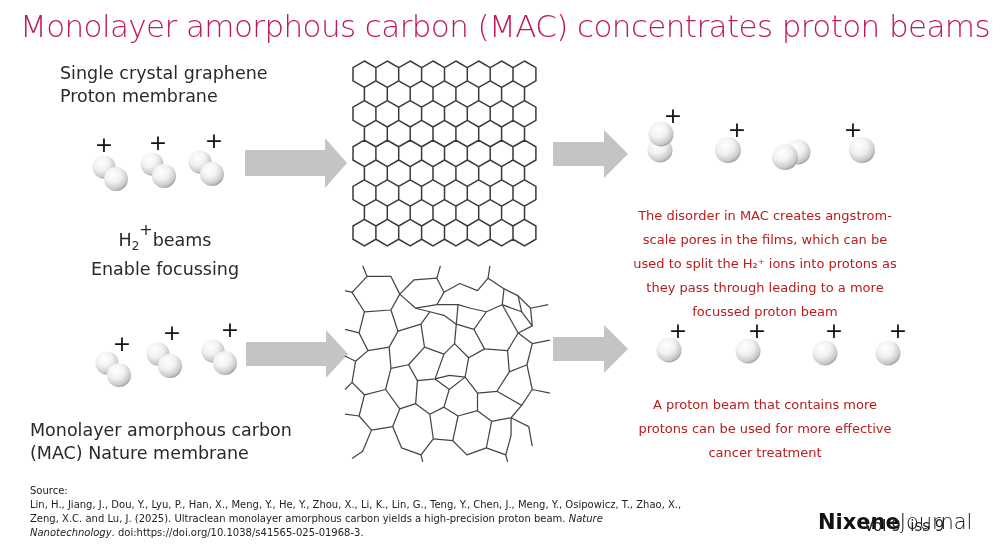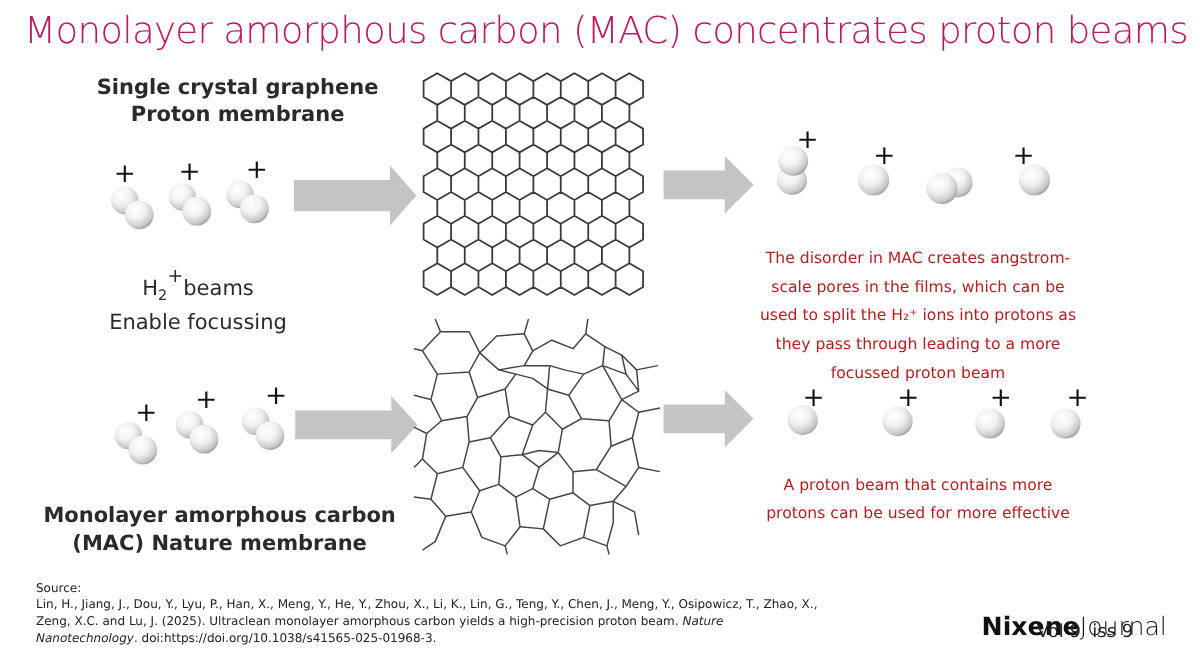--- a/index.html
+++ b/index.html
@@ -1,20 +1,20 @@
 <!DOCTYPE html>
 <html><head>
 <meta charset="utf-8">
 <style>
   html, body { margin:0; padding:0; background:#ffffff; }
   body { width:1000px; height:555px; position:relative; overflow:hidden; font-family:"DejaVu Sans", sans-serif; color:#1e1e1e; }
   .abs { position:absolute; }
   .title { left:20px; top:8px; font-size:31px; font-weight:300; letter-spacing:-0.6px; color:#be185d; white-space:nowrap; }
   .label { font-size:17.5px; color:#2a2a2a; line-height:23px; white-space:nowrap; }
-  .right { text-align:center;font-weight:bold; }
+  .right { text-align:left; }
   .center { text-align:center; }
   .para { font-size:13px; color:#b91c1c; line-height:24px; text-align:center; }
   .source { left:30px; top:484px; font-size:10px; color:#222; line-height:14px; }
   .source i { }
   .brand { left:818px; top:484px; font-size:21px; color:#111; white-space:nowrap;margin-top:26px; }
   .brand b { font-weight:bold; }
   .brand span.light { font-weight:300; }
   .vol { left:864px; top:517px; font-size:15px; color:#222; white-space:nowrap; }
   svg { position:absolute; overflow:visible; }
 </style>
@@ -195,20 +195,21 @@
   </g>
   <g>
     <circle cx="238" cy="35" r="12.5" fill="url(#sphereGrad)"></circle>
     <text x="248" y="20" font-size="22" font-family="DejaVu Sans, sans-serif" text-anchor="middle" fill="#111">+</text>
   </g>
 </svg>
 
 <div class="abs para" style="left:560px; top:393px; width:410px;">
   <div>A proton beam that contains more</div>
   <div>protons can be used for more effective</div>
+  <div>cancer treatment</div>
 </div>
 
 <div class="abs label right" style="left:30px; top:419px; width:306px;">
   <div>Monolayer amorphous carbon</div>
   <div>(MAC) Nature membrane</div>
 </div>
 
 <div class="abs source">
   <div>Source:</div>
   <div>Lin, H., Jiang, J., Dou, Y., Lyu, P., Han, X., Meng, Y., He, Y., Zhou, X., Li, K., Lin, G., Teng, Y., Chen, J., Meng, Y., Osipowicz, T., Zhao, X.,</div>

